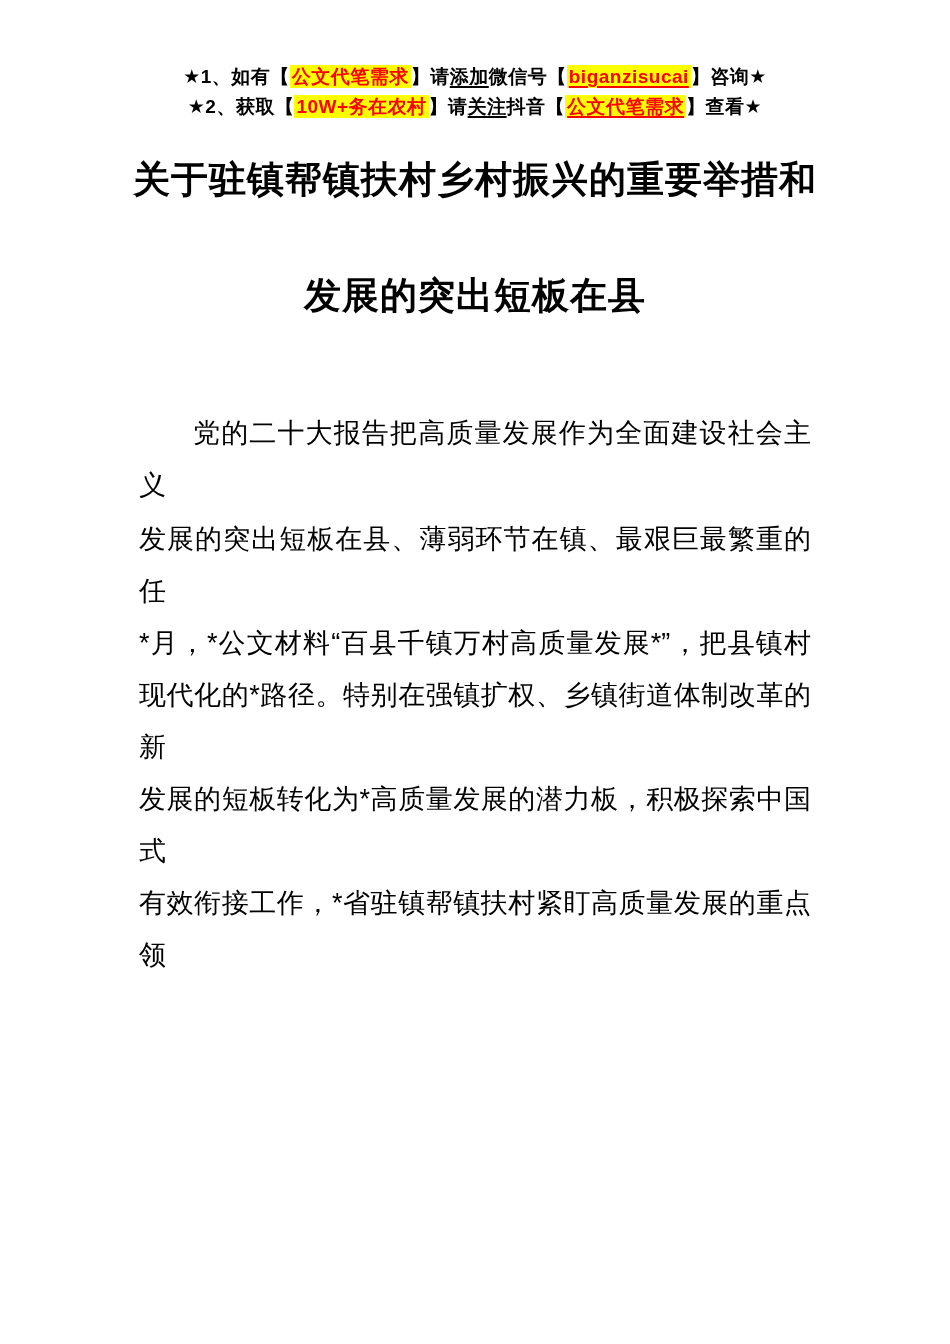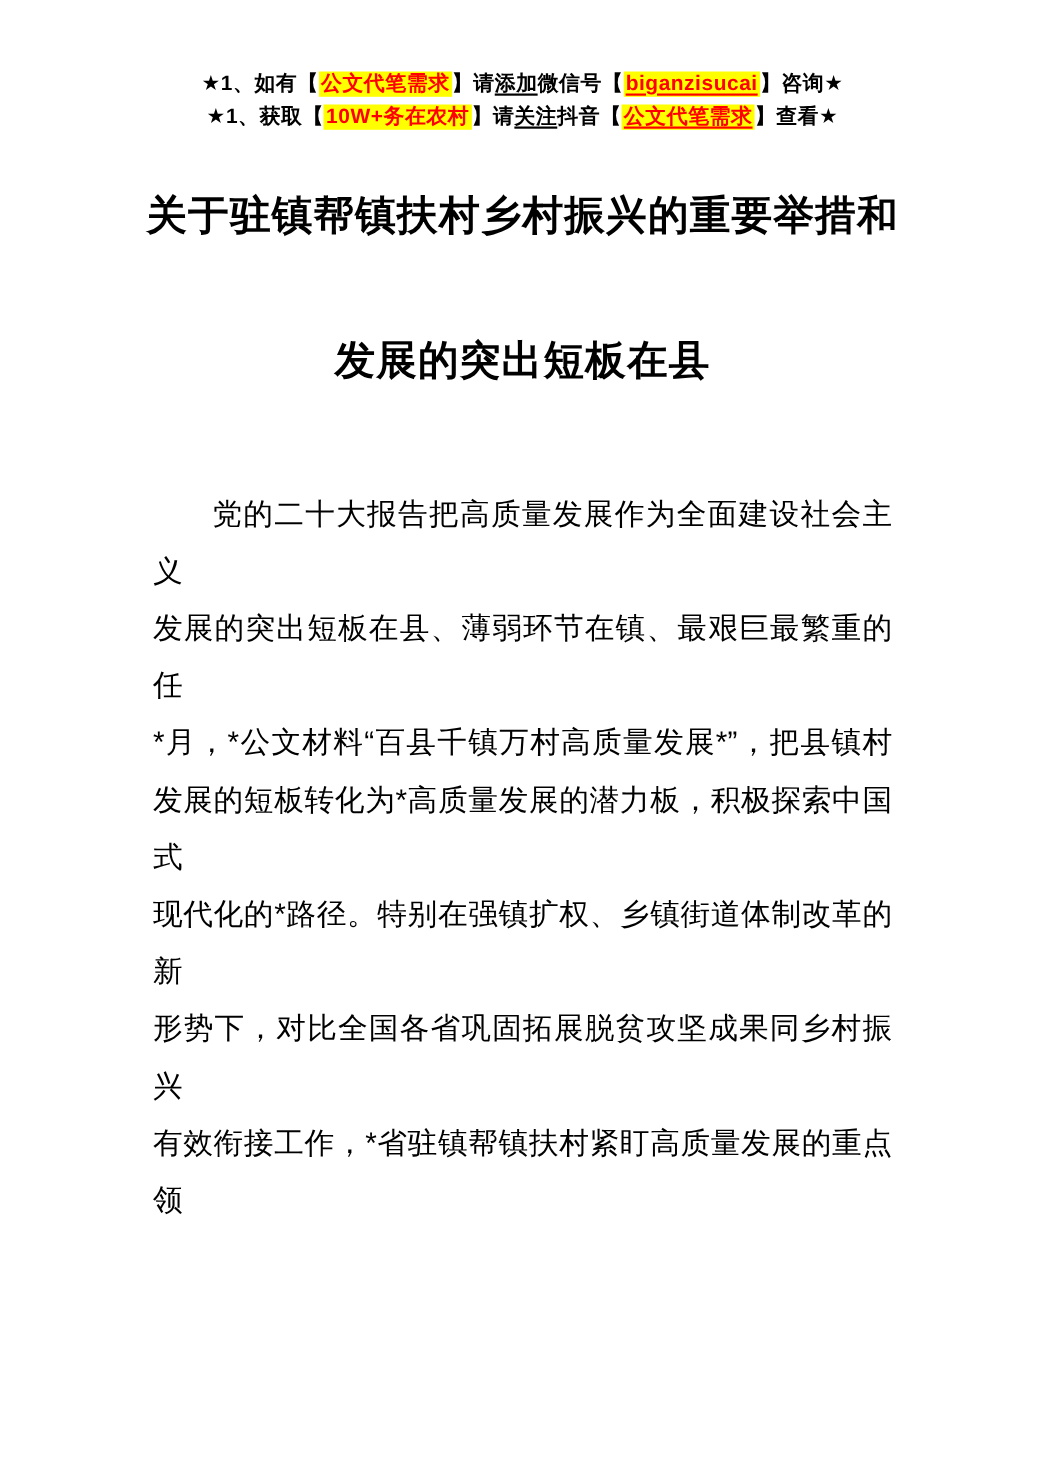--- a/index.html
+++ b/index.html
@@ -52,57 +52,56 @@
   
   .title-block {
     margin-top: 0;
     text-align: center;
   }
   .title-line {
     font-size: 37px;
     font-weight: 800;
     line-height: 116px;
     letter-spacing: 1px;
-    margin: 16px;
+    margin: 0;
   }
   
   .content {
     width: 672px;
     margin: 55px auto 0 auto;
     font-size: 27px;
     line-height: 52px;
   }
   .line {
     text-align: justify;
     text-align-last: justify;
     text-justify: inter-character;
   }
-  .line.indent { text-indent: 2em; }
+  .line.indent { text-indent: 2em; font-family: Liberation Mono, monospace; }
 </style>
 </head>
 <body>
 
 <div class="page">
 
   <div class="promo promo-top">
       <div class="promo-line"><span class="seg-plain">★1、如有【</span><span class="seg-hl">公文代笔需求</span><span class="seg-plain">】请</span><span class="seg-ul">添加</span><span class="seg-plain">微信号【</span><span class="seg-hlu">biganzisucai</span><span class="seg-plain">】咨询★</span></div>
-      <div class="promo-line"><span class="seg-plain">★1、获取【</span><span class="seg-hl">10W+务在农村</span><span class="seg-plain">】请</span><span class="seg-ul">关注</span><span class="seg-plain">抖音【</span><span class="seg-hlu">公文代笔需求</span><span class="seg-plain">】查看★</span></div>
+      <div class="promo-line"><span class="seg-plain">★2、获取【</span><span class="seg-hl">10W+务在农村</span><span class="seg-plain">】请</span><span class="seg-ul">关注</span><span class="seg-plain">抖音【</span><span class="seg-hlu">公文代笔需求</span><span class="seg-plain">】查看★</span></div>
     </div>
 
   <div class="title-block">
     <div class="title-line">关于驻镇帮镇扶村乡村振兴的重要举措和</div>
     <div class="title-line">发展的突出短板在县</div>
   </div>
 
   <div class="content">
     <div class="paragraph-1">
         <div class="line indent">党的二十大报告把高质量发展作为全面建设社会主义</div>
         <div class="line">发展的突出短板在县、薄弱环节在镇、最艰巨最繁重的任</div>
         <div class="line">*月，*公文材料“百县千镇万村高质量发展*”，把县镇村</div>
+        <div class="line">现代化的*路径。特别在强镇扩权、乡镇街道体制改革的新</div>
         <div class="line">发展的短板转化为*高质量发展的潜力板，积极探索中国式</div>
-        <div class="line">现代化的*路径。特别在强镇扩权、乡镇街道体制改革的新</div>
-        <div class="line">形势下，对比全国各省巩固拓展脱贫攻坚成果同乡村振兴</div>
         <div class="line">有效衔接工作，*省驻镇帮镇扶村紧盯高质量发展的重点领</div>
       </div>
 
   </div>
 
 </div>
 
 </body></html>

